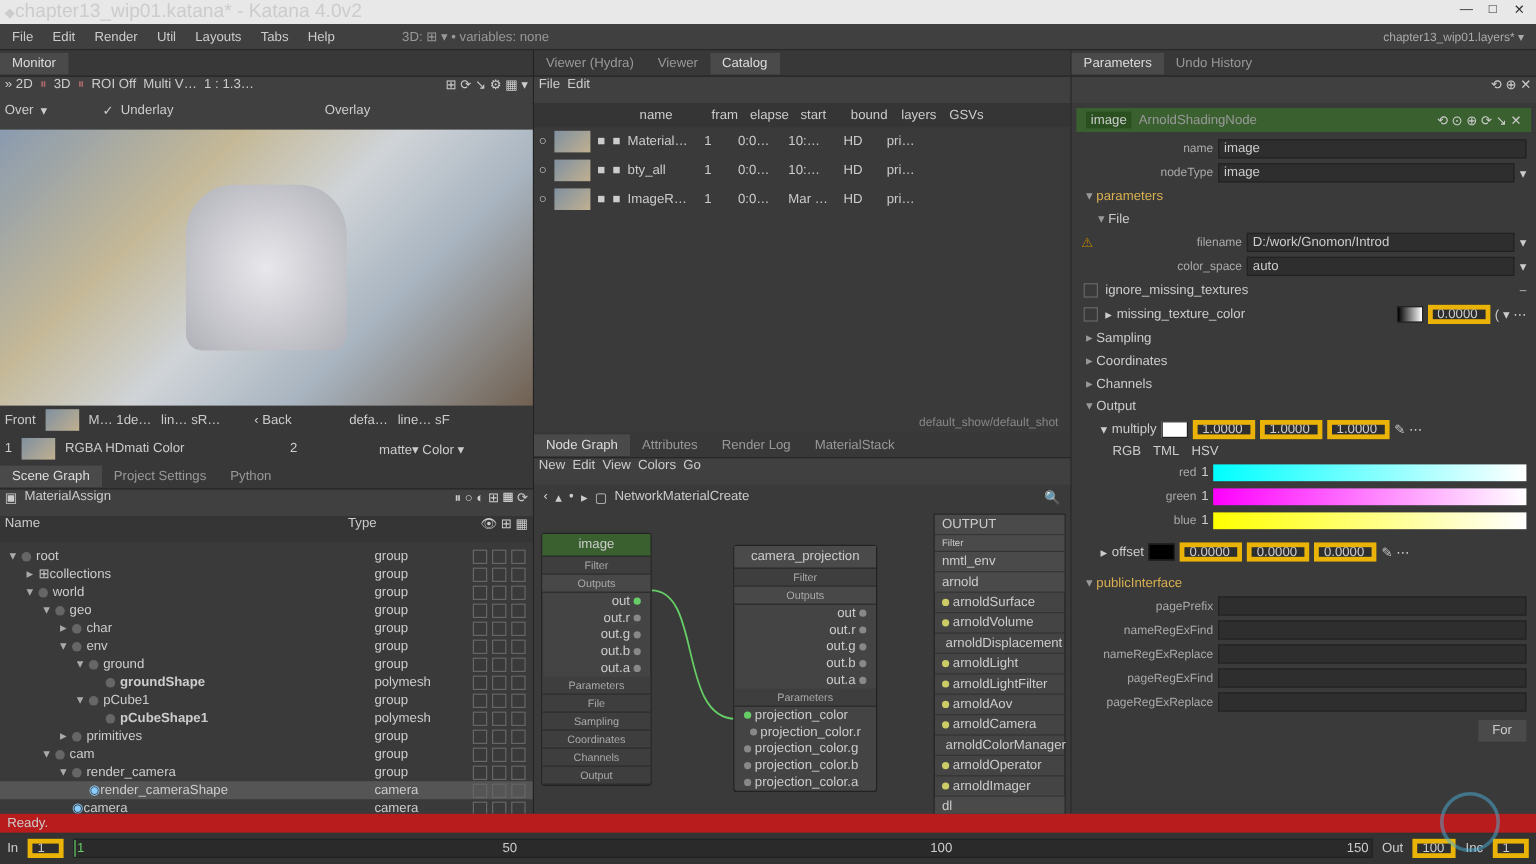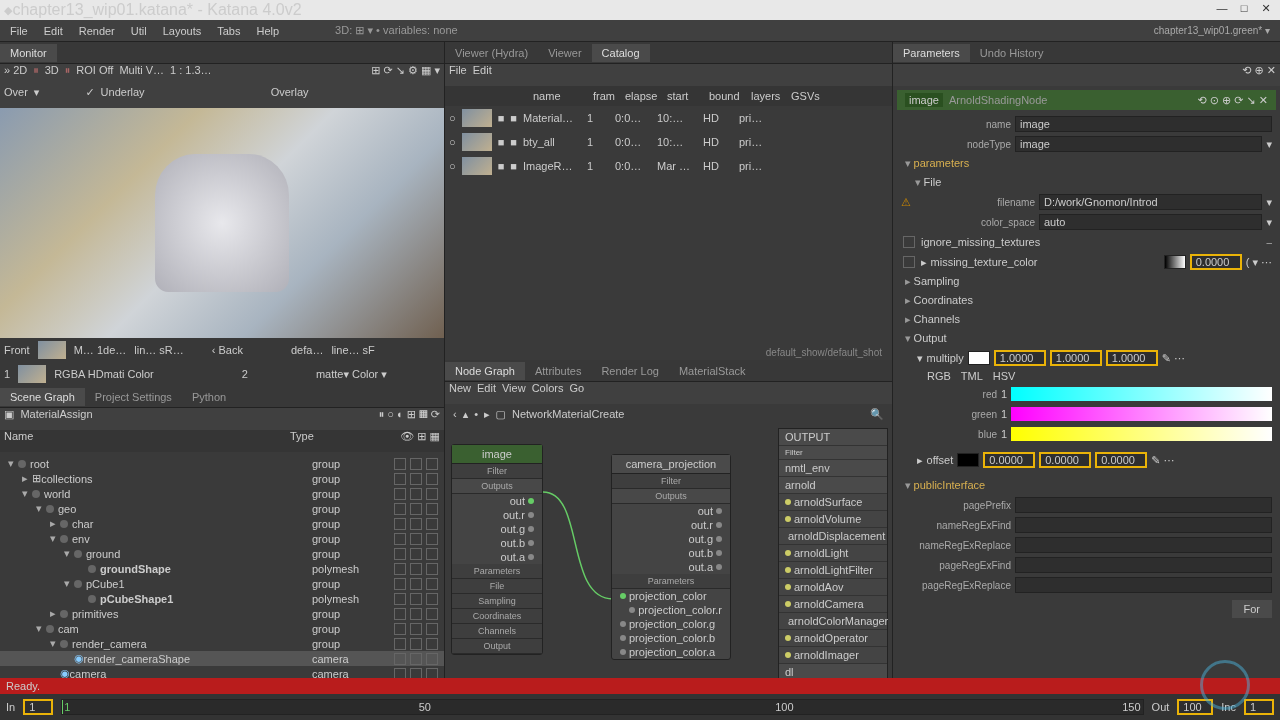--- a/index.html
+++ b/index.html
@@ -52,21 +52,21 @@
 .side-panel .sp-row{padding:2px 6px;border-bottom:1px solid #333;display:flex;align-items:center;gap:3px}
 .side-panel .sp-head{background:#4a4a4a;text-align:center}
 .params{padding:4px;font-size:11px}
 .param-head{background:#3a6030;padding:3px 8px;margin-bottom:4px;display:flex;align-items:center;gap:6px}
 .param-row{display:flex;align-items:center;height:20px;gap:4px;padding:0 4px}
 .param-label{width:110px;text-align:right;color:#aaa;font-size:10px}
 .param-input{flex:1;background:#2e2e2e;border:1px solid #222;padding:2px 4px;height:16px;color:#ccc}
 .param-section{padding:3px 8px;cursor:pointer;color:#ccc}
 .param-section::before{content:"▸ ";color:#999}
 .param-section.open::before{content:"▾ "}
-.num-input{width:52px;background:#2e2e2e;border:2px solid #eab308;padding:2px 4px;height:16px;color:#ccc;text-align:left}
+.num-input{width:52px;background:#2e2e2e;border:4px solid #eab308;padding:2px 4px;height:16px;color:#ccc;text-align:left}
 .swatch{width:22px;height:14px;border:1px solid #222}
 .gradient{flex:1;height:14px}
 .rgb-tabs{display:flex;gap:10px;padding:2px 30px;font-size:10px}
 .statusbar{height:16px;background:#b91c1c;padding:0 6px;display:flex;align-items:center;font-size:10px}
 .timeline{height:26px;background:#333;display:flex;align-items:center;padding:0 6px;gap:8px;font-size:10px}
 .tl-track{flex:1;height:16px;background:#2a2a2a;border:1px solid #222;position:relative}
 .tl-track .mark{position:absolute;top:0;bottom:0;border-left:1px solid #555}
 svg.wires{position:absolute;top:0;left:0;width:100%;height:100%;pointer-events:none}
 .watermark{position:absolute;right:20px;bottom:5px;width:70px;height:55px;opacity:0.5;pointer-events:none}
 .watermark .circ{width:50px;height:50px;border:3px solid #4ab0d8;border-radius:50%;position:absolute;right:10px;top:0}
@@ -86,21 +86,21 @@
 
 <div class="menubar">
   <span>File</span>
   <span>Edit</span>
   <span>Render</span>
   <span>Util</span>
   <span>Layouts</span>
   <span>Tabs</span>
   <span>Help</span>
   <span style="margin-left:40px;color:#999">3D: ⊞ ▾   • variables: none</span>
-  <span class="right">chapter13_wip01.green* ▾</span>
+  <span class="right">chapter13_wip01.layers* ▾</span>
 </div>
 
 <div class="main">
 
   <div class="col" style="width:445px">
 
     <div class="panel-tabs">
       <span class="active">Monitor</span>
     </div>
     <div class="toolbar">
@@ -453,21 +453,21 @@
           </div>
         <div class="node-port">
             <span>out.a</span>
             <span class="port-dot"></span>
           </div>
         <div class="node-sec">Parameters</div>
         <div class="node-port" style="justify-content:flex-start">
             <span class="port-dot g"></span>
             <span>projection_color</span>
           </div>
-        <div class="node-port" style="justify-content:flex-end">
+        <div class="node-port" style="justify-content:center">
             <span class="port-dot"></span>
             <span>projection_color.r</span>
           </div>
         <div class="node-port" style="justify-content:flex-start">
             <span class="port-dot"></span>
             <span>projection_color.g</span>
           </div>
         <div class="node-port" style="justify-content:flex-start">
             <span class="port-dot"></span>
             <span>projection_color.b</span>

